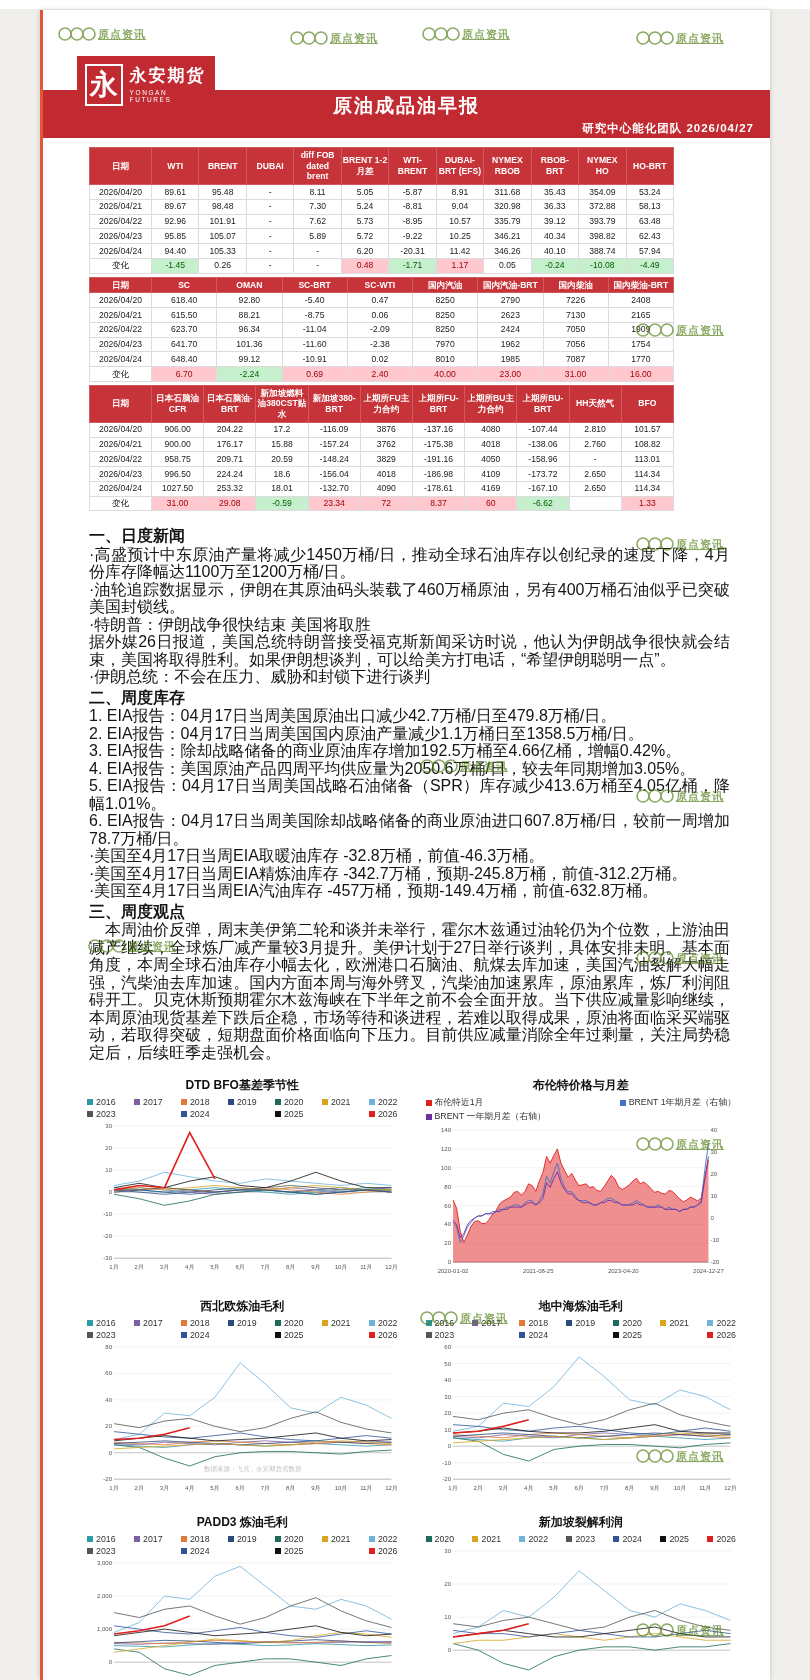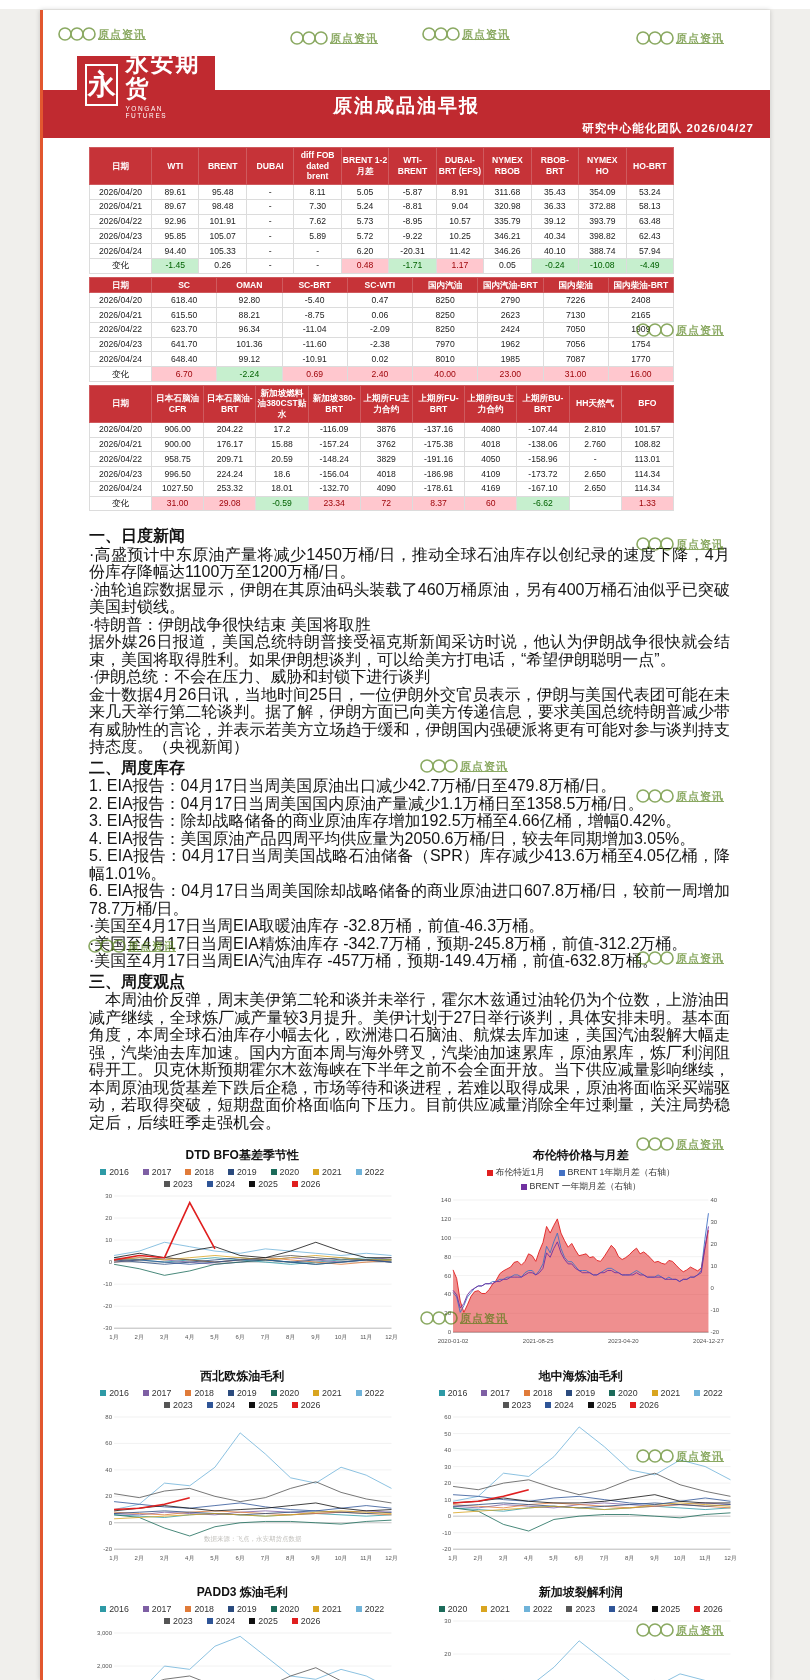--- a/index.html
+++ b/index.html
@@ -7,21 +7,21 @@
   .topbar{position:absolute;left:0;top:0;width:100%;height:9px;background:#ffffff;}
   .page{position:absolute;left:40px;top:10px;width:730px;height:1670px;background:#ffffff;
         border-left:3px solid #e2572f;box-shadow:0 0 5px rgba(0,0,0,.18);overflow:hidden;box-sizing:border-box;}
   
   .hdr{position:relative;height:128px;}
   .logo{position:absolute;left:34px;top:46px;width:138px;height:58px;background:#c02a30;display:flex;align-items:center;
         padding:6px 8px;box-sizing:border-box;z-index:2;}
   .logo-mark{width:40px;height:42px;border:2px solid #fff;color:#fff;font-size:28px;font-weight:bold;
         display:flex;align-items:center;justify-content:center;box-sizing:border-box;font-family:"DejaVu Serif","Liberation Serif",serif;}
   .logo-tx{margin-left:7px;color:#fff;line-height:1.1;}
-  .logo-cn{font-size:23px;font-weight:bold;letter-spacing:2px;}
+  .logo-cn{font-size:17px;font-weight:bold;letter-spacing:2px;}
   .logo-en{font-size:6.5px;letter-spacing:1.6px;margin-top:3px;}
   .red-band{position:absolute;left:0;right:0;top:80px;height:48px;background:#c02a30;color:#fff;}
   .red-title{text-align:center;font-size:19px;font-weight:bold;line-height:31px;letter-spacing:2px;}
   .red-sub{text-align:right;font-size:11.5px;font-weight:bold;line-height:15px;padding-right:16px;letter-spacing:1px;}
   
   .tbl-wrap{padding:9px 96px 0 46px;}
   table{width:100%;border-collapse:collapse;table-layout:fixed;font-size:8.6px;margin-bottom:3px;}
   th{background:#c63338;color:#fff;font-weight:bold;border:1px solid #cf5a5e;padding:2px 1px;line-height:1.25;text-align:center;word-wrap:break-word;}
   td{border:1px solid #dcdcdc;padding:1.5px 1px;text-align:center;color:#222;line-height:1.25;word-wrap:break-word;}
   .chg-pos{background:#FFC7CE;color:#9C0006;}
@@ -29,21 +29,21 @@
   .chg-label{font-weight:normal;}
   
   .sections{padding:10px 40px 0 46px;font-size:16px;line-height:17.5px;color:#141414;text-align:justify;}
   .sec-h{font-weight:bold;margin:3px 0 1px 0;}
   .sections p{margin:0;}
   
   .charts{padding:16px 34px 0 44px;}
   .chart-grid{display:grid;grid-template-columns:1fr 1fr;column-gap:28px;row-gap:20px;}
   .chart{min-width:0;}
   .chart-title{text-align:center;font-weight:bold;font-size:12px;color:#111;margin-bottom:3px;}
-  .legend{display:flex;flex-wrap:wrap;justify-content:center;column-gap:14px;row-gap:2px;font-size:8.8px;color:#333;margin-bottom:2px;}
+  .legend{display:flex;flex-wrap:wrap;justify-content:space-between;column-gap:14px;row-gap:2px;font-size:8.8px;color:#333;margin-bottom:2px;}
   .lg-item{display:inline-flex;align-items:center;gap:3px;white-space:nowrap;}
   .lg-sw{width:6px;height:6px;display:inline-block;flex:0 0 auto;}
   .chart svg{display:block;width:100%;height:auto;}
   
   .wm{position:absolute;display:flex;align-items:center;color:#4d7c0f;opacity:.65;z-index:3;pointer-events:none;text-decoration:underline;}
   .wm-tx{font-size:11px;font-weight:bold;letter-spacing:1px;}
 </style>
 </head>
 <body>
 
@@ -505,21 +505,20 @@
         </table>
     </div>
 
     <div class="sections" id="sections">
         <div class="sec-h">一、日度新闻</div>
         <p>·高盛预计中东原油产量将减少1450万桶/日，推动全球石油库存以创纪录的速度下降，4月份库存降幅达1100万至1200万桶/日。</p>
         <p>·油轮追踪数据显示，伊朗在其原油码头装载了460万桶原油，另有400万桶石油似乎已突破美国封锁线。</p>
         <p>·特朗普：伊朗战争很快结束 美国将取胜</p>
         <p>据外媒26日报道，美国总统特朗普接受福克斯新闻采访时说，他认为伊朗战争很快就会结束，美国将取得胜利。如果伊朗想谈判，可以给美方打电话，“希望伊朗聪明一点”。</p>
         <p>·伊朗总统：不会在压力、威胁和封锁下进行谈判</p>
-        <p>金十数据4月26日讯，当地时间25日，一位伊朗外交官员表示，伊朗与美国代表团可能在未来几天举行第二轮谈判。据了解，伊朗方面已向美方传递信息，要求美国总统特朗普减少带有威胁性的言论，并表示若美方立场趋于缓和，伊朗国内强硬派将更有可能对参与谈判持支持态度。（央视新闻）</p>
         <div class="sec-h">二、周度库存</div>
         <p>1. EIA报告：04月17日当周美国原油出口减少42.7万桶/日至479.8万桶/日。</p>
         <p>2. EIA报告：04月17日当周美国国内原油产量减少1.1万桶日至1358.5万桶/日。</p>
         <p>3. EIA报告：除却战略储备的商业原油库存增加192.5万桶至4.66亿桶，增幅0.42%。</p>
         <p>4. EIA报告：美国原油产品四周平均供应量为2050.6万桶/日，较去年同期增加3.05%。</p>
         <p>5. EIA报告：04月17日当周美国战略石油储备（SPR）库存减少413.6万桶至4.05亿桶，降幅1.01%。</p>
         <p>6. EIA报告：04月17日当周美国除却战略储备的商业原油进口607.8万桶/日，较前一周增加78.7万桶/日。</p>
         <p>·美国至4月17日当周EIA取暖油库存 -32.8万桶，前值-46.3万桶。</p>
         <p>·美国至4月17日当周EIA精炼油库存 -342.7万桶，预期-245.8万桶，前值-312.2万桶。</p>
         <p>·美国至4月17日当周EIA汽油库存 -457万桶，预期-149.4万桶，前值-632.8万桶。</p>

